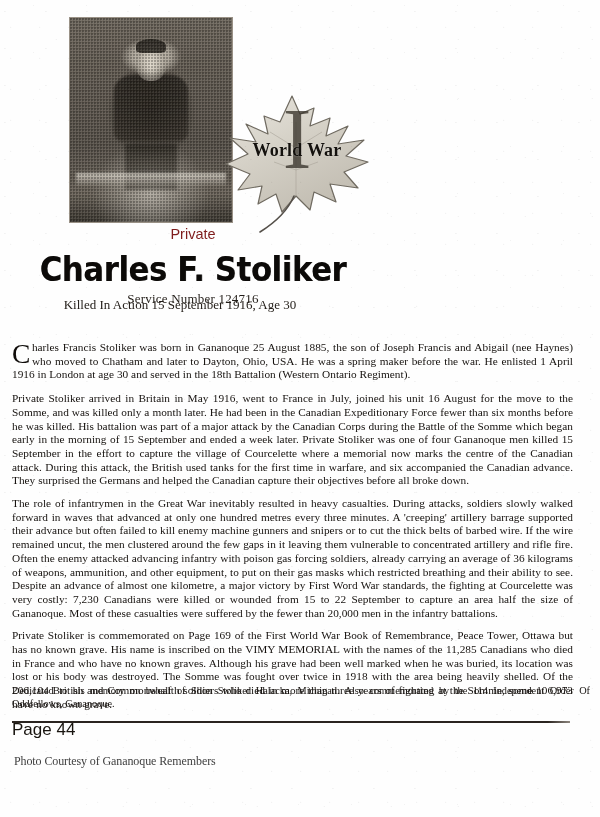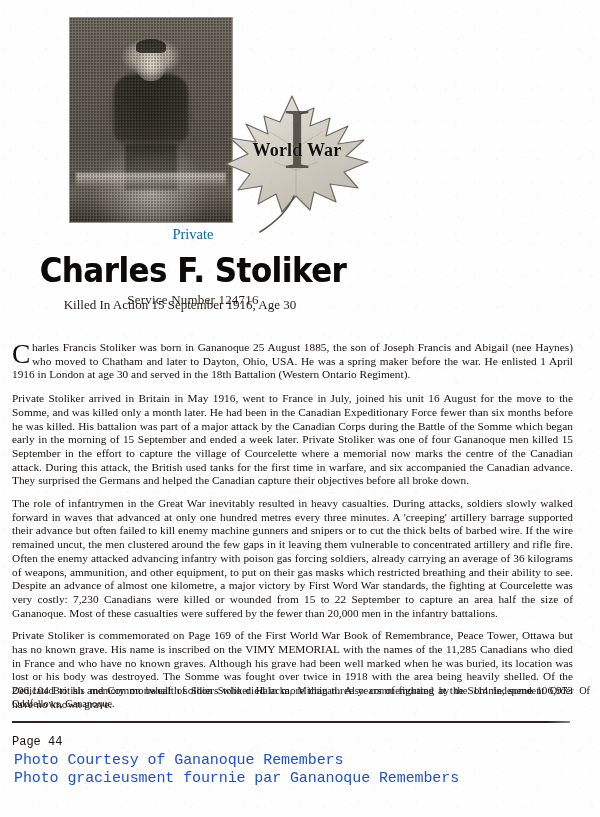--- a/index.html
+++ b/index.html
@@ -153,23 +153,23 @@
 
   
   .name-block {
     position: absolute;
     left: 0;
     top: 226px;
     width: 386px;
     text-align: center;
   }
   .rank-line {
-    font-family: Liberation Serif, serif;
+    font-family: Liberation Sans, sans-serif;
     font-size: 14.5px;
-    color: #0369a1;
+    color: #7f1d1d;
     margin-bottom: 11px;
   }
   .soldier-name {
     font-family: "DejaVu Sans", sans-serif;
     font-weight: 700;
     font-size: 33px;
     line-height: 1.04;
     letter-spacing: -0.4px;
     color: #0c0a08;
     transform: scaleX(0.93);
@@ -240,36 +240,36 @@
     position: absolute;
     left: 12px;
     top: 721px;
     width: 558px;
     height: 2px;
     background: linear-gradient(90deg, #2a2420 0%, #2a2420 96%, #8d867e 100%);
   }
   .page-number {
     position: absolute;
     left: 12px;
-    top: 735px;
-    font-family: Liberation Mono, monospace;
-    font-size: 12px;
+    top: 720px;
+    font-family: Liberation Sans, sans-serif;
+    font-size: 17px;
     color: #18140f;
   }
   .credit-block {
     position: absolute;
     left: 14px;
     top: 752px;
     width: 460px;
   }
   .credit-line {
-    font-family: Liberation Mono, monospace;
-    font-size: 15px;
+    font-family: Liberation Serif, serif;
+    font-size: 12px;
     line-height: 18px;
-    color: #1d4ed8;
+    color: #404040;
     letter-spacing: -0.1px;
   }
 
   
   .scan-noise {
     position: absolute;
     inset: 0;
     pointer-events: none;
     opacity: 0.045;
     background-image:
@@ -333,17 +333,16 @@
     <p class="para">Private Stoliker is commemorated on Page 169 of the First World War Book of Remembrance, Peace Tower, Ottawa but has no known grave. His name is inscribed on the VIMY MEMORIAL with the names of the 11,285 Canadians who died in France and who have no known graves. Although his grave had been well marked when he was buried, its location was lost or his body was destroyed. The Somme was fought over twice in 1918 with the area being heavily shelled. Of the 206,104 British and Commonwealth soldiers who died in more than three years of fighting at the Somme, some 106,973 have no known grave.</p>
   </div>
 
   <div class="dedication">Dedicated to his memory on behalf of Shon Stoliker Halacka, Michigan. Also commemorated by the 114 Independent Order Of Oddfellows, Gananoque.</div>
 
   <div class="footer-rule"></div>
   <div class="page-number">Page 44</div>
 
   <div class="credit-block">
     <div class="credit-line">Photo Courtesy of Gananoque Remembers</div>
-    <div class="credit-line">Photo gracieusment fournie par Gananoque Remembers</div>
   </div>
 
   <div class="scan-noise"></div>
 </div>
 
 </body></html>

